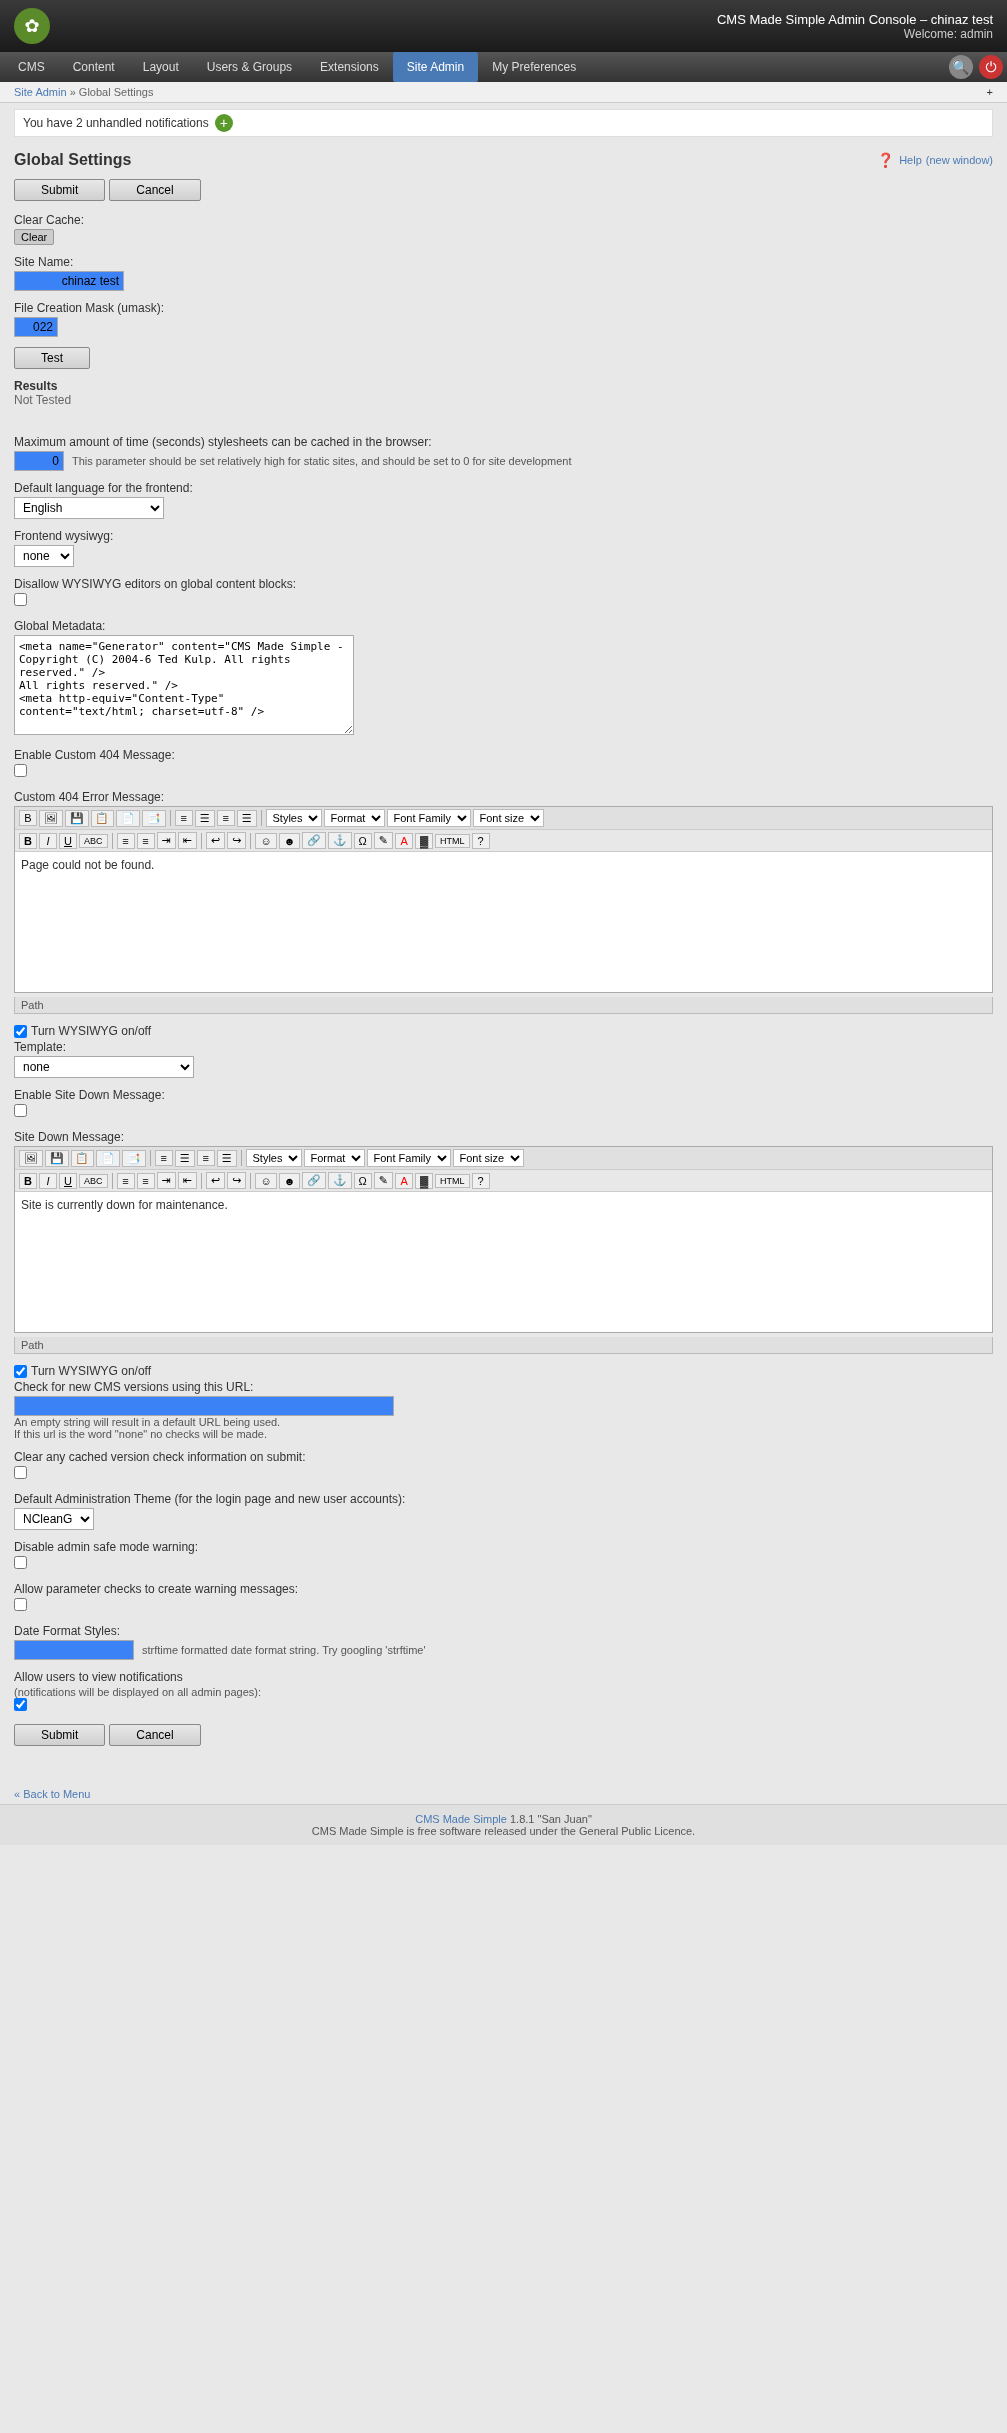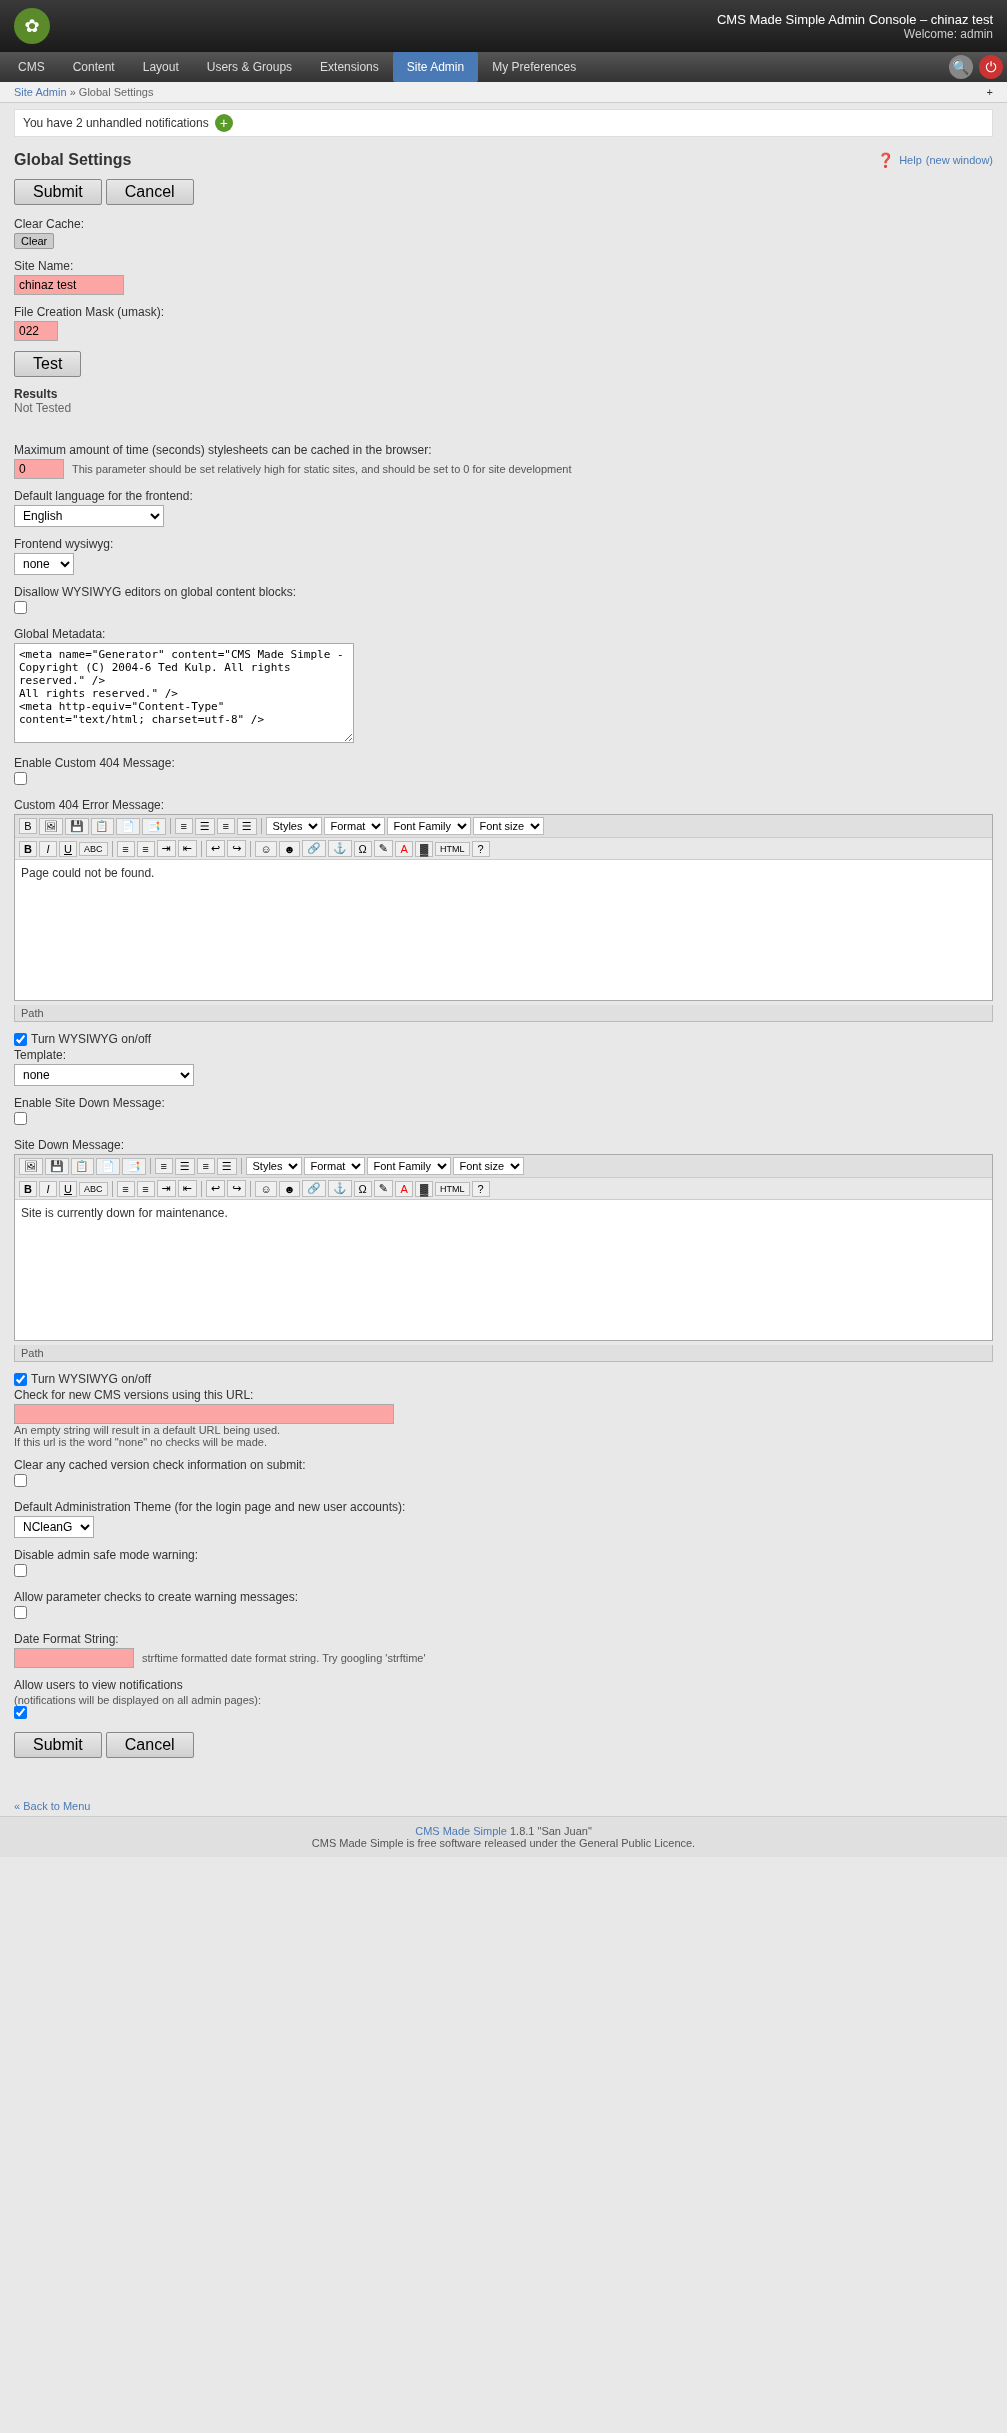--- a/index.html
+++ b/index.html
@@ -35,26 +35,26 @@
     .page-title { font-size: 16px; font-weight: bold; color: #333; }
     .help-link { font-size: 11px; color: #4a7ab5; text-decoration: none; display: flex; align-items: center; gap: 4px; }
     .help-icon { color: #4a7ab5; font-size: 14px; }
 
     
     .main-content { padding: 6px 14px 20px 14px; }
 
     
     .form-section { margin-bottom: 10px; }
     .form-label { font-size: 12px; color: #333; margin-bottom: 2px; font-weight: normal; }
-    input[type="text"] { border: 1px solid #aaa; padding: 2px 4px; font-size: 12px; background: #fca5a5; }
+    input[type="text"] { border: 1px solid #aaa; padding: 2px 4px; font-size: 12px; background: #3b82f6; text-align: right; }
     select { border: 1px solid #aaa; padding: 2px 4px; font-size: 12px; background: white; }
     textarea { border: 1px solid #aaa; padding: 4px; font-size: 11px; background: white; font-family: monospace; }
     input[type="checkbox"] { margin: 0; }
 
-    .btn { padding: 3px 18px; font-size: 16px; cursor: pointer; border: 1px solid #888; border-radius: 2px; }
+    .btn { padding: 3px 26px; font-size: 12px; cursor: pointer; border: 1px solid #888; border-radius: 2px; }
     .btn-submit { background: linear-gradient(180deg, #e8e8e8, #d0d0d0); }
     .btn-cancel { background: linear-gradient(180deg, #e8e8e8, #d0d0d0); }
     .btn-test { background: linear-gradient(180deg, #e8e8e8, #d0d0d0); }
     .btn-clear { background: #cccccc; border: 1px solid #999; padding: 1px 6px; font-size: 11px; }
 
     .btn-row { display: flex; gap: 4px; margin-bottom: 12px; }
 
     .results-section { margin-bottom: 28px; }
     .results-label { font-weight: bold; font-size: 12px; }
     .results-value { font-size: 12px; color: #666; }
@@ -379,21 +379,21 @@
     <div class="form-label">Disable admin safe mode warning:</div>
     <input type="checkbox" style="">
   </div>
 
   <div class="form-section">
     <div class="form-label">Allow parameter checks to create warning messages:</div>
     <input type="checkbox" style="">
   </div>
 
   <div class="form-section">
-    <div class="form-label">Date Format String:</div>
+    <div class="form-label">Date Format Styles:</div>
     <div style="display:flex; align-items:center; gap:8px;">
       <input type="text" class="date-format-input" value="" style="">
       <span class="small-text">strftime formatted date format string. Try googling 'strftime'</span>
     </div>
   </div>
 
   <div class="form-section">
     <div class="form-label">Allow users to view notifications</div>
     <div class="small-text">(notifications will be displayed on all admin pages):</div>
     <input type="checkbox" checked="" style="">

